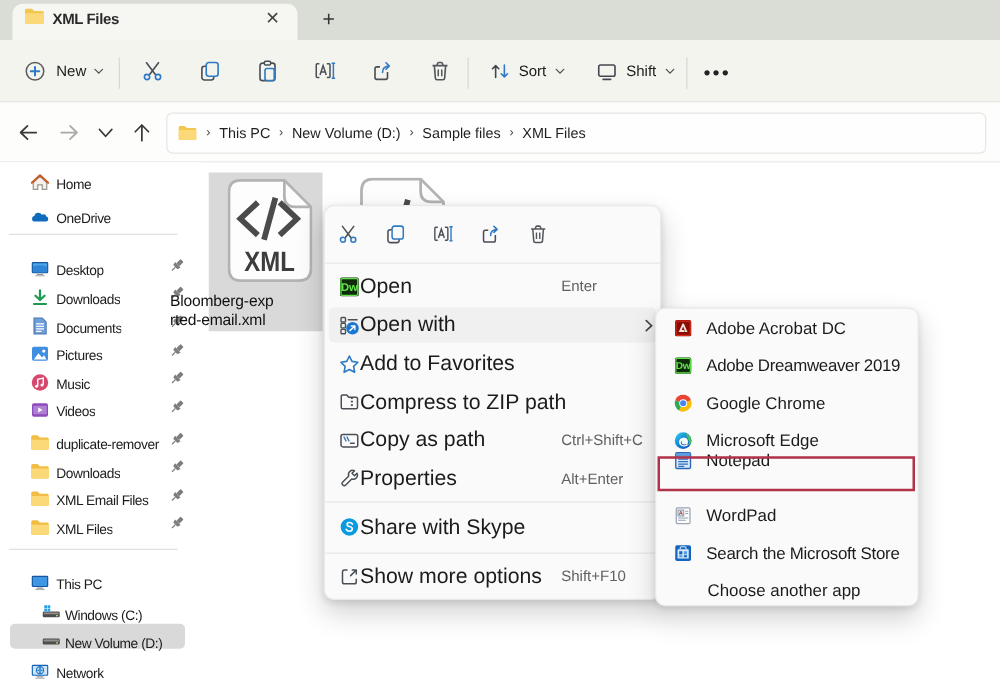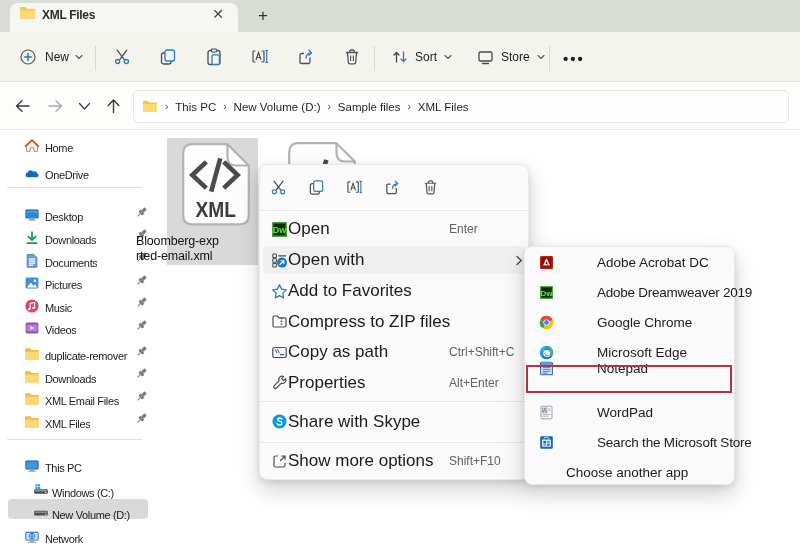--- a/index.html
+++ b/index.html
@@ -46,21 +46,21 @@
   #cmenu { left:259px; top:164px; width:270px; height:316px; background:#fafafa; border:1px solid #e9e9e9; border-radius:8px; box-shadow:0 10px 22px rgba(0,0,0,0.18), 0 2px 6px rgba(0,0,0,0.10); }
   .mrow { position:absolute; left:0; width:270px; height:28px; display:flex; align-items:center; }
   .mrow .mic { width:17px; height:17px; margin-left:11px; flex:none; }
   .mrow .mtxt { font-size:17px; color:#1b1b1b; white-space:nowrap; }
   .mrow .msc { position:absolute; left:189px; font-size:12px; color:#606060; }
   .mdiv { position:absolute; left:0; width:268px; height:1px; background:#e8e8e8; }
   #owhl { position:absolute; left:3px; top:81px; width:262px; height:28px; background:#f0f0f0; border-radius:4px; }
 
   
   #smenu { left:524px; top:246px; width:211px; height:239px; background:#fafafa; border:1px solid #e9e9e9; border-radius:8px; box-shadow:0 10px 22px rgba(0,0,0,0.18), 0 2px 6px rgba(0,0,0,0.10); }
-  .sm { position:absolute; left:0; width:209px; height:30px; display:flex; align-items:center;gap:32px; }
+  .sm { position:absolute; left:0; width:209px; height:30px; display:flex; align-items:center; }
   .sm .mic { width:15px; height:15px; margin-left:14px; flex:none; }
   .sm .mtxt { margin-left:11px; font-size:13.5px; color:#1b1b1b; white-space:nowrap; }
   #redbox { left:526px; top:365px; width:206px; height:28px; border:2px solid #b23249; z-index:30; }
 </style>
 </head>
 <body>
 
 <div id="tabbar" class="abs">
   <div id="tab" class="abs">
     <svg class="abs" style="left:9px;top:2.5px" width="17" height="14" viewBox="0 0 17 14">
@@ -131,21 +131,21 @@
     <span style="margin-left:7px">Sort</span>
     <svg width="10" height="10" viewBox="0 0 10 10" style="margin-left:6px">
         <path d="M2 3.5 L5 6.5 L8 3.5" fill="none" stroke="#555" stroke-width="1.1" stroke-linecap="round"></path>
       </svg>
   </div>
   <div id="viewg" style="left:477px">
     <svg width="17" height="16" viewBox="0 0 17 16">
         <rect x="2" y="3" width="13" height="9" rx="1.4" fill="none" stroke="#44484e" stroke-width="1.3"></rect>
         <path d="M5.5 14.5 H11.5" stroke="#44484e" stroke-width="1.3" stroke-linecap="round"></path>
       </svg>
-    <span style="margin-left:7px">Store</span>
+    <span style="margin-left:7px">Shift</span>
     <svg width="10" height="10" viewBox="0 0 10 10" style="margin-left:6px">
         <path d="M2 3.5 L5 6.5 L8 3.5" fill="none" stroke="#555" stroke-width="1.1" stroke-linecap="round"></path>
       </svg>
   </div>
   <div class="tsep" style="left:549px"></div>
   <div class="abs" style="left:563px;top:18px;font-size:15px;letter-spacing:2px;color:#222;font-weight:700">•••</div>
 </div>
 
 <div id="addrrow" class="abs">
   <svg class="nav" style="left:14px" width="17" height="16" viewBox="0 0 17 16">
@@ -466,21 +466,21 @@
     <svg class="mic" viewBox="0 0 17 17">
         <path d="M8.5 1.8 L10.6 6.1 L15.3 6.8 L11.9 10.1 L12.7 14.8 L8.5 12.6 L4.3 14.8 L5.1 10.1 L1.7 6.8 L6.4 6.1 Z" fill="none" stroke="#2f7ac5" stroke-width="1.3" stroke-linejoin="round"></path>
       </svg>
     <span class="mtxt">Add to Favorites</span>
   </div>
   <div class="mrow" style="top:142.5px">
     <svg class="mic" viewBox="0 0 17 17">
         <path d="M2 4.2 Q2 3 3.2 3 H6.4 L8 4.8 H13.8 Q15 4.8 15 6 V12.8 Q15 14 13.8 14 H3.2 Q2 14 2 12.8 Z" fill="none" stroke="#4a4f55" stroke-width="1.2"></path>
         <path d="M10.5 4.8 V6.2 M10.5 7.6 V9 M10.5 10.4 V11.8" stroke="#4a4f55" stroke-width="1.6"></path>
       </svg>
-    <span class="mtxt">Compress to ZIP files</span>
+    <span class="mtxt">Compress to ZIP path</span>
   </div>
   <div class="mrow" style="top:173px">
     <svg class="mic" viewBox="0 0 17 17">
         <rect x="1.8" y="3.5" width="13.4" height="10" rx="1.6" fill="none" stroke="#4a4f55" stroke-width="1.2"></rect>
         <path d="M4.2 5.6 L5.8 8.8 M6.6 5.6 L8.2 8.8" stroke="#3a6fb2" stroke-width="1.1" stroke-linecap="round"></path>
         <path d="M9.4 10.6 H12.4" stroke="#4a4f55" stroke-width="1.1" stroke-linecap="round"></path>
       </svg>
     <span class="mtxt">Copy as path</span>
       <span class="msc">Ctrl+Shift+C</span>
   </div>

